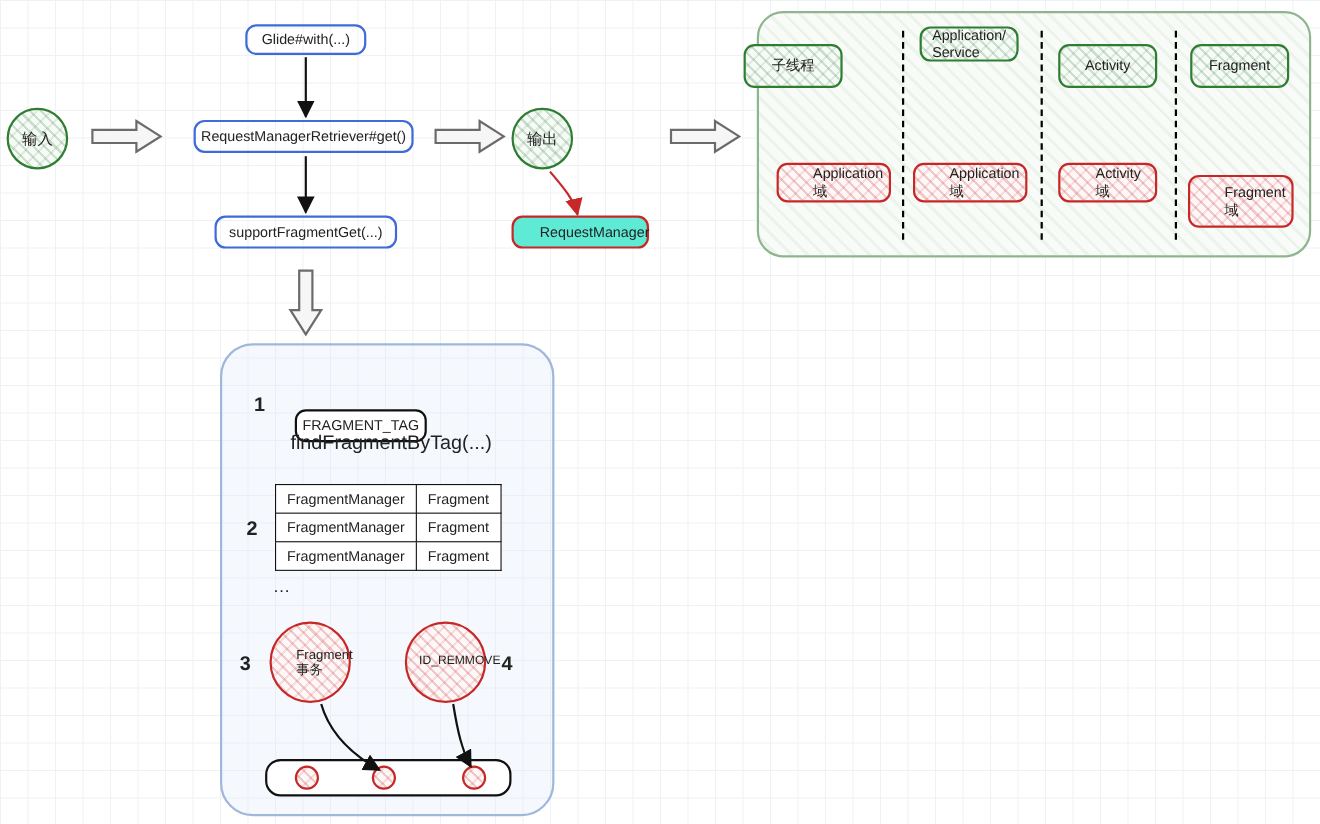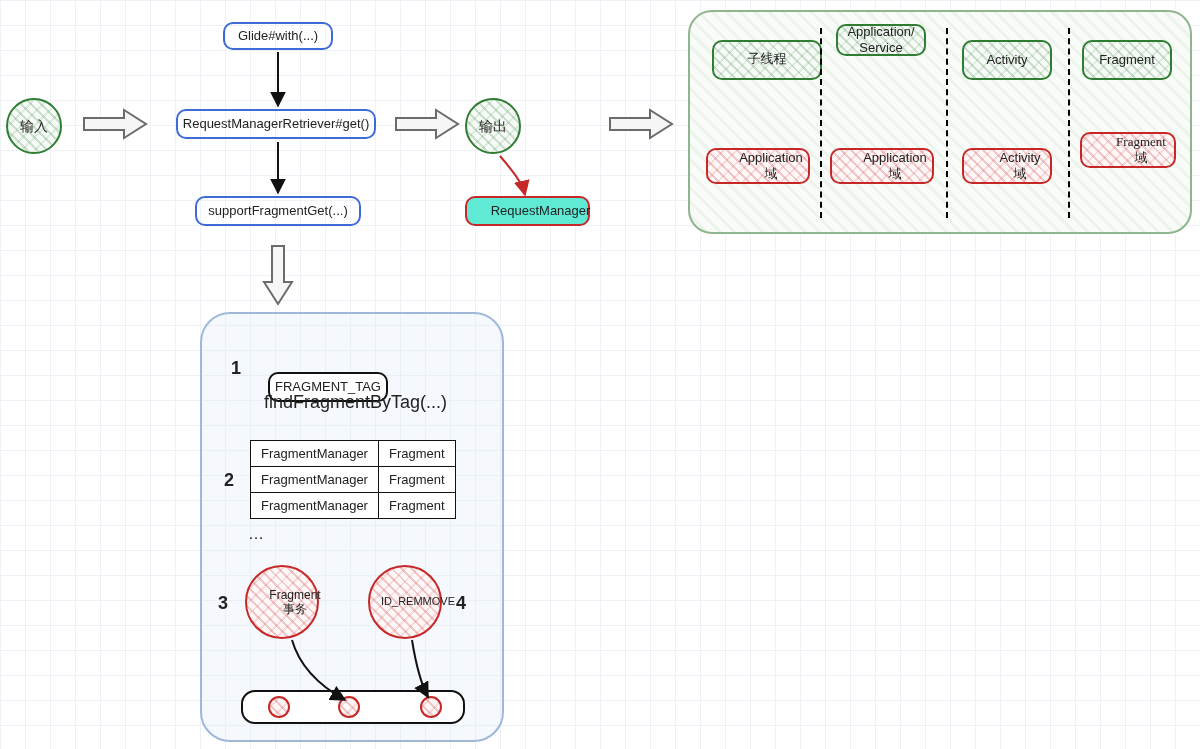--- a/index.html
+++ b/index.html
@@ -29,21 +29,21 @@
   }
   .rough-field{
     background:
       repeating-linear-gradient(45deg,rgba(46,125,50,.06),rgba(46,125,50,.06) 3px,transparent 3px,transparent 10px),
       #f8fbf7;
   }
   .box{
     position:absolute;
     border:2px solid;border-radius:10px;
     display:flex;align-items:center;justify-content:center;
-    text-align:center;font-size:13px;line-height:1.2;
+    text-align:left;font-size:13px;line-height:1.2;
     padding:4px 6px;box-sizing:border-box;
   }
   .blue-line{border-color:#3f6bd8;}
   .green-line{border-color:#2e7d32;}
   .red-line {border-color:#c62828;padding-left:32px;}
   .black-line{border-color:#111;}
 
   .circle{border-radius:999px;}
 
   .num{position:absolute;font-weight:bold;font-size:18px;}
@@ -86,30 +86,30 @@
 <div class="box blue-line" style="left:176px;top:109px;width:200px;height:30px;">RequestManagerRetriever#get()</div>
 
 <div class="box blue-line" style="left:195px;top:196px;width:166px;height:30px;">supportFragmentGet(...)</div>
 
 <div class="box green-line circle rough-green" style="left:465px;top:98px;width:56px;height:56px;font-size:14px;">输出</div>
 
 <div class="box red-line" style="left:465px;top:196px;width:125px;height:30px;background:#5eead4;">RequestManager</div>
 
 <div class="green-panel rough-field" style="left:688px;top:10px;width:500px;height:220px;"></div>
 
-<div class="box green-line rough-green" style="left:712px;top:40px;width:110px;height:40px;font-family:Liberation Mono, monospace;">子线程</div>
+<div class="box green-line rough-green" style="left:676px;top:40px;width:90px;height:40px;">子线程</div>
 <div class="box green-line rough-green" style="left:836px;top:24px;width:90px;height:32px;white-space:pre-line;">Application/
 Service</div>
 <div class="box green-line rough-green" style="left:962px;top:40px;width:90px;height:40px;">Activity</div>
 <div class="box green-line rough-green" style="left:1082px;top:40px;width:90px;height:40px;">Fragment</div>
 
 <div class="box red-line rough-red" style="left:706px;top:148px;width:104px;height:36px;">Application 域</div>
 <div class="box red-line rough-red" style="left:830px;top:148px;width:104px;height:36px;">Application 域</div>
 <div class="box red-line rough-red" style="left:962px;top:148px;width:90px;height:36px;">Activity 域</div>
-<div class="box red-line rough-red" style="left:1080px;top:132px;width:96px;height:36px;font-family:Liberation Serif, serif;">Fragment 域</div>
+<div class="box red-line rough-red" style="left:1080px;top:159px;width:96px;height:48px;">Fragment 域</div>
 
 <div class="vdash" style="left:820px;top:28px;"></div>
 <div class="vdash" style="left:946px;top:28px;"></div>
 <div class="vdash" style="left:1068px;top:28px;"></div>
 
 <div class="detail-panel" style="left:200px;top:312px;width:300px;height:426px;"></div>
 
 <span class="num" style="left:231px;top:358px;">1</span>
 <div class="box black-line" style="left:268px;top:372px;width:120px;height:30px;background:#fff;">FRAGMENT_TAG</div>
 <span class="note" style="left:264px;top:392px;text-align:right;">findFragmentByTag(...)</span>

